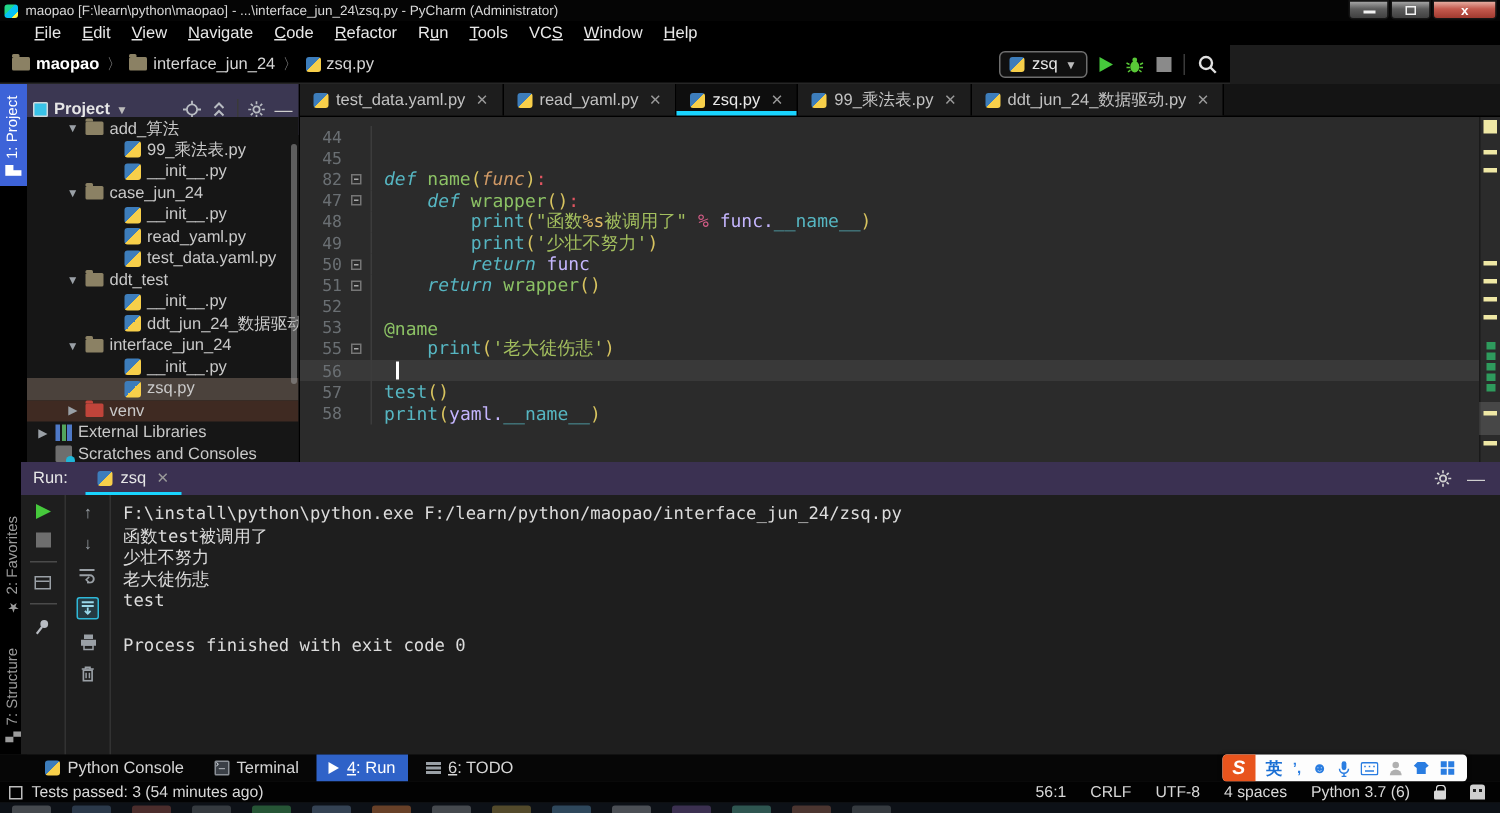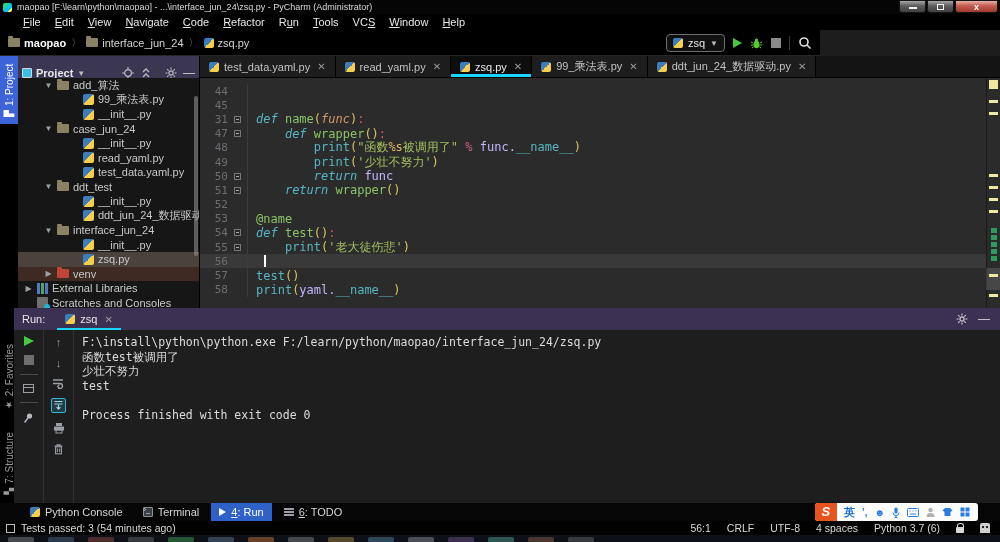--- a/index.html
+++ b/index.html
@@ -369,29 +369,28 @@
         </div>
         <div class="ed-tab">
           <span class="py-icon small"></span>
           <span>ddt_jun_24_数据驱动.py</span>
           <span class="tab-close">✕</span>
         </div>
       </div>
     <div class="code" id="code">
         <div class="code-line"><span class="ln">44</span><span class="fold"></span><span class="code-text"></span></div>
         <div class="code-line"><span class="ln">45</span><span class="fold"></span><span class="code-text"></span></div>
-        <div class="code-line"><span class="ln">31</span><span class="fold"><span class="fold-box"></span></span><span class="code-text"><span class="kw">def </span><span class="fn">name</span><span class="br">(</span><span class="pr">func</span><span class="br">)</span><span class="pc">:</span></span></div>
+        <div class="code-line"><span class="ln">82</span><span class="fold"><span class="fold-box"></span></span><span class="code-text"><span class="kw">def </span><span class="fn">name</span><span class="br">(</span><span class="pr">func</span><span class="br">)</span><span class="pc">:</span></span></div>
         <div class="code-line"><span class="ln">47</span><span class="fold"><span class="fold-box"></span></span><span class="code-text"><span class="pl">    </span><span class="kw">def </span><span class="fn">wrapper</span><span class="br">()</span><span class="pc">:</span></span></div>
         <div class="code-line"><span class="ln">48</span><span class="fold"></span><span class="code-text"><span class="pl">        </span><span class="bi">print</span><span class="br">(</span><span class="st">"函数</span><span class="fs">%s</span><span class="st">被调用了"</span><span class="pl"> </span><span class="op">%</span><span class="pl"> func.</span><span class="du">__name__</span><span class="br">)</span></span></div>
         <div class="code-line"><span class="ln">49</span><span class="fold"></span><span class="code-text"><span class="pl">        </span><span class="bi">print</span><span class="br">(</span><span class="st">'少壮不努力'</span><span class="br">)</span></span></div>
         <div class="code-line"><span class="ln">50</span><span class="fold"><span class="fold-box"></span></span><span class="code-text"><span class="pl">        </span><span class="kw">return </span><span class="pl">func</span></span></div>
         <div class="code-line"><span class="ln">51</span><span class="fold"><span class="fold-box"></span></span><span class="code-text"><span class="pl">    </span><span class="kw">return </span><span class="fn">wrapper</span><span class="br">()</span></span></div>
         <div class="code-line"><span class="ln">52</span><span class="fold"></span><span class="code-text"></span></div>
         <div class="code-line"><span class="ln">53</span><span class="fold"></span><span class="code-text"><span class="dc">@name</span></span></div>
-        <div class="code-line"><span class="ln">54</span><span class="fold"><span class="fold-box"></span></span><span class="code-text"><span class="kw">def </span><span class="fn">test</span><span class="br">()</span><span class="pc">:</span></span></div>
         <div class="code-line"><span class="ln">55</span><span class="fold"><span class="fold-box"></span></span><span class="code-text"><span class="pl">    </span><span class="bi">print</span><span class="br">(</span><span class="st">'老大徒伤悲'</span><span class="br">)</span></span></div>
         <div class="code-line current"><span class="ln">56</span><span class="fold"></span><span class="code-text"></span><span class="caret"></span></div>
         <div class="code-line"><span class="ln">57</span><span class="fold"></span><span class="code-text"><span class="bi">test</span><span class="br">()</span></span></div>
         <div class="code-line"><span class="ln">58</span><span class="fold"></span><span class="code-text"><span class="bi">print</span><span class="br">(</span><span class="pl">yaml.</span><span class="du">__name__</span><span class="br">)</span></span></div>
       </div>
     <div class="stripe">
       <div class="insp-sq"></div>
       <div class="mark" style="top:22px"></div>
         <div class="mark" style="top:34px"></div>
       <div class="mark" style="top:96px"></div>
@@ -458,20 +457,21 @@
         <svg width="11" height="12" viewBox="0 0 11 12">
           <path d="M1.5 3h8M4 3V1.8h3V3" fill="none" stroke="#9aa0a6" stroke-width="1.1"></path>
           <rect x="2.6" y="3.8" width="5.8" height="7" fill="none" stroke="#9aa0a6" stroke-width="1.1"></rect>
           <path d="M4.4 5.5v3.6M6.6 5.5v3.6" stroke="#9aa0a6" stroke-width="1"></path>
         </svg>
       </div>
       <div class="rp-console" id="console">
           <div class="console-line">F:\install\python\python.exe F:/learn/python/maopao/interface_jun_24/zsq.py</div>
           <div class="console-line">函数test被调用了</div>
           <div class="console-line">少壮不努力</div>
+          <div class="console-line">老大徒伤悲</div>
           <div class="console-line">test</div>
           <div class="console-line">&nbsp;</div>
           <div class="console-line">Process finished with exit code 0</div>
         </div>
     </div>
   </div>
 
   <div class="bottombar" id="bottombar">
       <div class="bb-item">
         <span class="py-icon small"></span>

